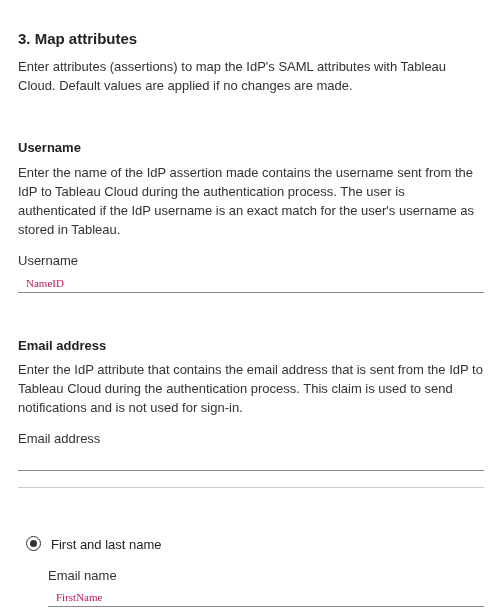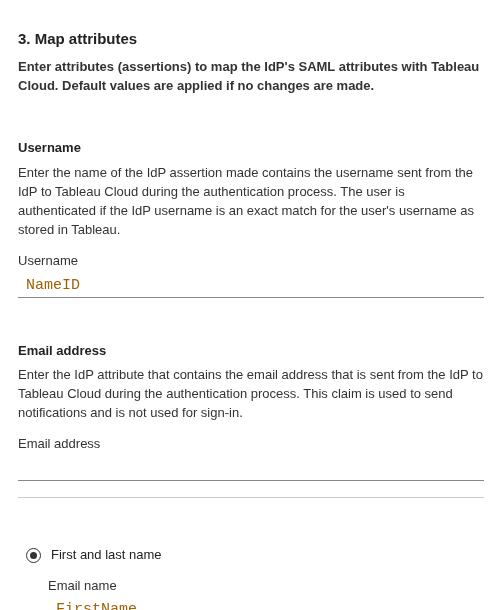--- a/index.html
+++ b/index.html
@@ -15,21 +15,20 @@
   .section-title {
     font-size: 15px;
     font-weight: 700;
     color: #222;
     margin-bottom: 8px;
     margin-top: 12px;
   }
   .section-desc {
     color: #333;
     margin-bottom: 18px;
-    font-weight: bold;
   }
   .field-block { margin-bottom: 16px; margin-top: 44px; }
   .field-heading {
     font-size: 13px;
     font-weight: 700;
     color: #222;
     margin-bottom: 6px;
   }
   .field-desc {
     color: #333;
@@ -39,34 +38,34 @@
     font-size: 13px;
     color: #333;
     margin-bottom: 2px;
     display: block;
   }
   .underline-input {
     width: 100%;
     border: none;
     border-bottom: 1px solid #888;
     padding: 4px 6px 3px 8px;
-    font-size: 15px;
-    font-family: Liberation Mono, monospace;
-    color: #a16207;
+    font-size: 11px;
+    font-family: Liberation Serif, serif;
+    color: #be185d;
     background: transparent;
     outline: none;
   }
   hr.hairline {
     border: none;
     border-top: 1px solid #ccc;
     margin: 16px 0 12px 0;
   }
   .radio-row {
     display: flex;
-    align-items: center;
+    align-items: flex-start;
     gap: 10px;
     padding: 4px 0 4px 8px;
     cursor: pointer;
   }
   .radio-row .circle {
     width: 15px; height: 15px;
     border: 1.5px solid #333;
     border-radius: 50%;
     display: inline-flex;
     align-items: center;

